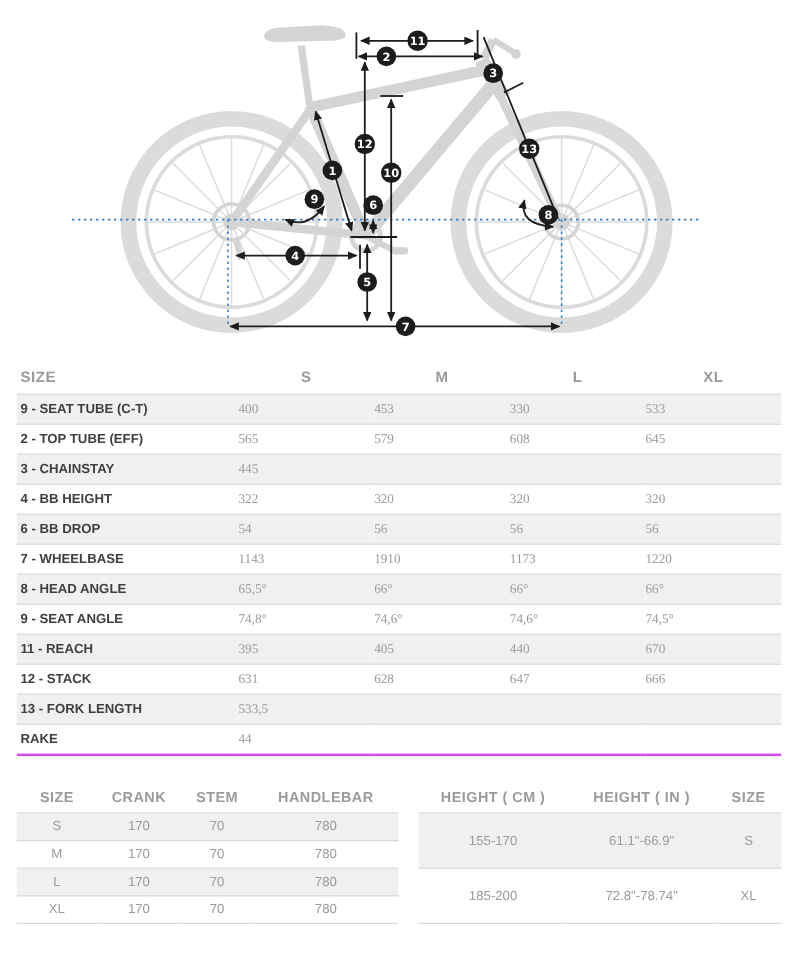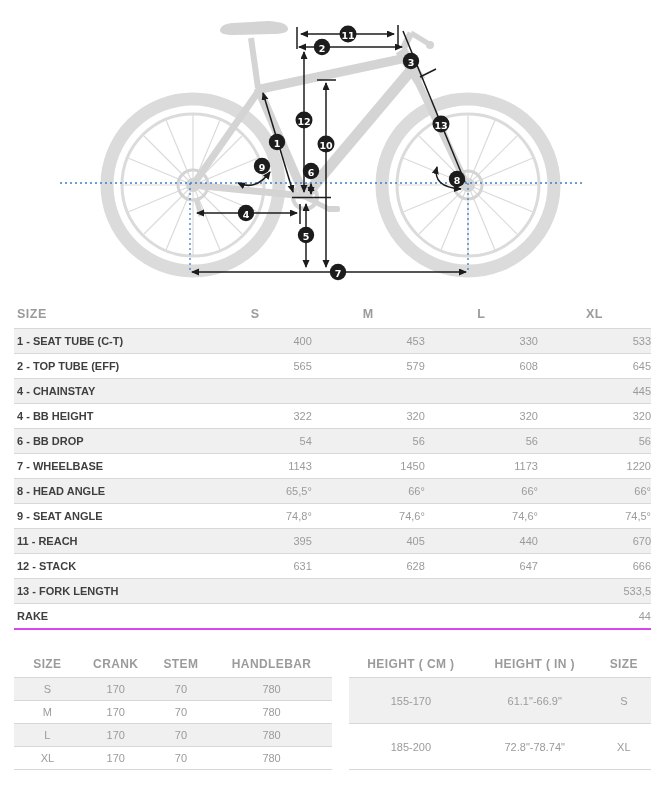--- a/index.html
+++ b/index.html
@@ -22,21 +22,21 @@
   table { border-collapse:collapse; table-layout:fixed; }
   .geo { width:637px; margin:4px 14px 0 14px; }
   .geo thead th { color:#9b9b9b; font-size:12.5px; font-weight:600; letter-spacing:.5px;
                   padding:8px 0 7px 0; text-align:center; }
   .geo thead th.lbl { text-align:left; padding-left:3px; }
   .geo tbody tr { border-top:1px solid #d8d8d8; }
   .geo tbody tr:last-child { border-bottom:2px solid #d946ef; }
   .geo tbody tr:nth-child(odd) { background:#f0f0f0; }
   .geo td { font-size:11px; padding:6px 0; }
   .geo td.lbl { text-align:left; font-weight:bold; color:#3f3f3f; padding-left:3px; }
-  .geo td.val { text-align:right; color:#9b9b9b; }
+  .geo td.val { text-align:left; color:#9b9b9b;font-family:Liberation Serif, serif; }
 
   .bottom { display:flex; justify-content:space-between; margin:20px 14px 0 14px; }
   .small { font-size:11px; }
   .small thead th { color:#9b9b9b; font-size:12px; font-weight:600; letter-spacing:.4px;
                     text-align:center; padding:7px 0 6px 0; }
   .small tbody tr { border-top:1px solid #d8d8d8; }
   .small tbody tr:last-child { border-bottom:1px solid #d8d8d8; }
   .small tbody tr:nth-child(odd) { background:#f0f0f0; }
   .small td { text-align:center; color:#9b9b9b; padding:5px 0; }
   .t-comp { width:318px; }
@@ -187,55 +187,55 @@
       <tr>
         <th class="lbl">SIZE</th>
         <th>S</th>
         <th>M</th>
         <th>L</th>
         <th>XL</th>
       </tr>
     </thead>
     <tbody>
       <tr>
-        <td class="lbl">1 - SEAT TUBE (C-T)</td>
+        <td class="lbl">9 - SEAT TUBE (C-T)</td>
         <td class="val">400</td>
         <td class="val">453</td>
         <td class="val">330</td>
         <td class="val">533</td>
       </tr>
       <tr>
         <td class="lbl">2 - TOP TUBE (EFF)</td>
         <td class="val">565</td>
         <td class="val">579</td>
         <td class="val">608</td>
         <td class="val">645</td>
       </tr>
       <tr>
-        <td class="lbl">4 - CHAINSTAY</td>
+        <td class="lbl">3 - CHAINSTAY</td>
         <td class="val" colspan="4">445</td>
       </tr>
       <tr>
         <td class="lbl">4 - BB HEIGHT</td>
         <td class="val">322</td>
         <td class="val">320</td>
         <td class="val">320</td>
         <td class="val">320</td>
       </tr>
       <tr>
         <td class="lbl">6 - BB DROP</td>
         <td class="val">54</td>
         <td class="val">56</td>
         <td class="val">56</td>
         <td class="val">56</td>
       </tr>
       <tr>
         <td class="lbl">7 - WHEELBASE</td>
         <td class="val">1143</td>
-        <td class="val">1450</td>
+        <td class="val">1910</td>
         <td class="val">1173</td>
         <td class="val">1220</td>
       </tr>
       <tr>
         <td class="lbl">8 - HEAD ANGLE</td>
         <td class="val">65,5°</td>
         <td class="val">66°</td>
         <td class="val">66°</td>
         <td class="val">66°</td>
       </tr>

